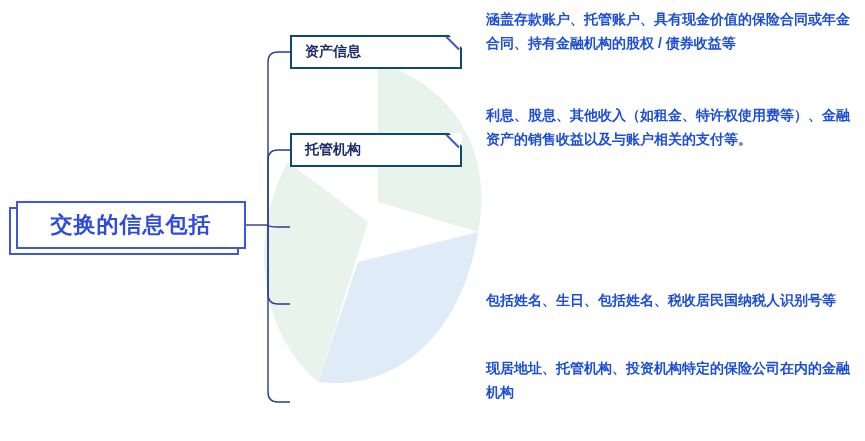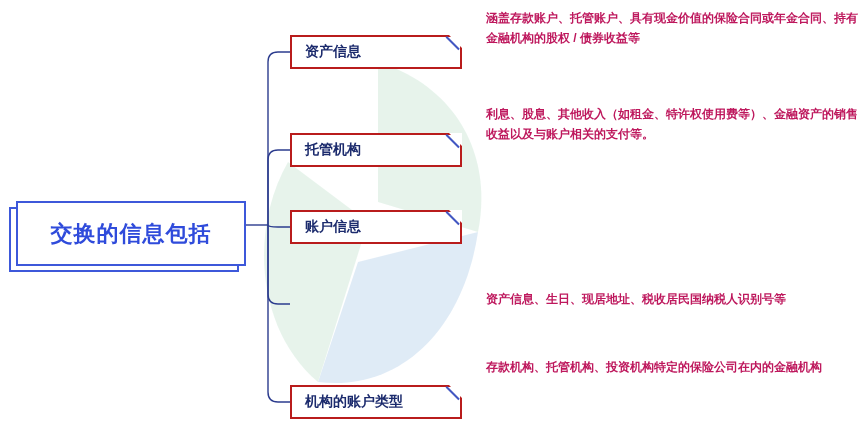--- a/index.html
+++ b/index.html
@@ -7,48 +7,48 @@
     position:relative;
     width:865px;height:441px;
     background:#ffffff;
     overflow:hidden;
     font-family:"Liberation Sans", sans-serif;
   }
   svg.watermark{position:absolute;left:248px;top:52px;opacity:.16;pointer-events:none;}
   svg.connectors{position:absolute;left:0;top:0;pointer-events:none;}
 
   
-  .root-wrap{position:absolute;left:16px;top:201px;width:230px;height:65px;border-radius:11px;}
+  .root-wrap{position:absolute;left:16px;top:201px;width:230px;height:48px;border-radius:11px;}
   .root-shadow{position:absolute;left:-7px;top:6px;width:100%;height:100%;
     border:2px solid #3d58da;background:#fff;box-sizing:border-box;}
   .root-box{position:absolute;left:0;top:0;width:100%;height:100%;
     border:2px solid #3d58da;background:#fff;box-sizing:border-box;
     display:flex;align-items:center;justify-content:center;
     font-size:22px;font-weight:700;color:#2f4bdb;letter-spacing:1px;}
 
   
   .node{
     position:absolute;left:290px;width:172px;height:34px;
-    background:#fff;border:2px solid #b91c1c;box-sizing:border-box;
+    background:#fff;border:2px solid #0c4a6e;box-sizing:border-box;
     display:flex;align-items:center;padding-left:13px;
     font-size:14px;font-weight:700;color:#1c2b6d;
   }
   .node::before{ 
     content:"";position:absolute;top:-2px;right:-2px;width:0;height:0;
     border-top:13px solid #fff;border-left:13px solid transparent;
   }
   .node::after{ 
     content:"";position:absolute;left:calc(100% - 13px);top:-1px;
     width:18px;height:2px;background:#4257c2;
     transform:rotate(45deg);transform-origin:left top;
   }
 
   .desc{
     position:absolute;left:486px;width:374px;
-    font-size:12px;line-height:1.7;color:#be185d;font-weight:600;
+    font-size:14px;line-height:1.7;color:#1d4ed8;font-weight:600;
   }
 </style>
 </head>
 <body>
 
 <div class="canvas">
 
   <svg class="watermark" width="260" height="380" viewBox="0 0 260 380">
     <path d="M130 10 C 210 35 245 105 230 180 L130 150 Z" fill="#6db98a"></path>
     <path d="M230 180 C 215 280 150 340 70 330 L110 210 Z" fill="#3f86c9"></path>
@@ -76,24 +76,18 @@
   <div class="node" style="top:35px">
     <span>资产信息</span>
   </div>
   <div class="desc" style="top:8px">涵盖存款账户、托管账户、具有现金价值的保险合同或年金合同、持有金融机构的股权 / 债券收益等</div>
 
   <div class="node" style="top:133px">
     <span>托管机构</span>
   </div>
   <div class="desc" style="top:104px">利息、股息、其他收入（如租金、特许权使用费等）、金融资产的销售收益以及与账户相关的支付等。</div>
 
-  <div class="node" style="top:210px">
-    <span>账户信息</span>
-  </div>
 
-  <div class="desc" style="top:289px">资产信息、生日、现居地址、税收居民国纳税人识别号等</div>
+  <div class="desc" style="top:289px">包括姓名、生日、包括姓名、税收居民国纳税人识别号等</div>
 
-  <div class="node" style="top:385px">
-    <span>机构的账户类型</span>
-  </div>
-  <div class="desc" style="top:357px">存款机构、托管机构、投资机构特定的保险公司在内的金融机构</div>
+  <div class="desc" style="top:357px">现居地址、托管机构、投资机构特定的保险公司在内的金融机构</div>
 
 </div>
 
 </body></html>

